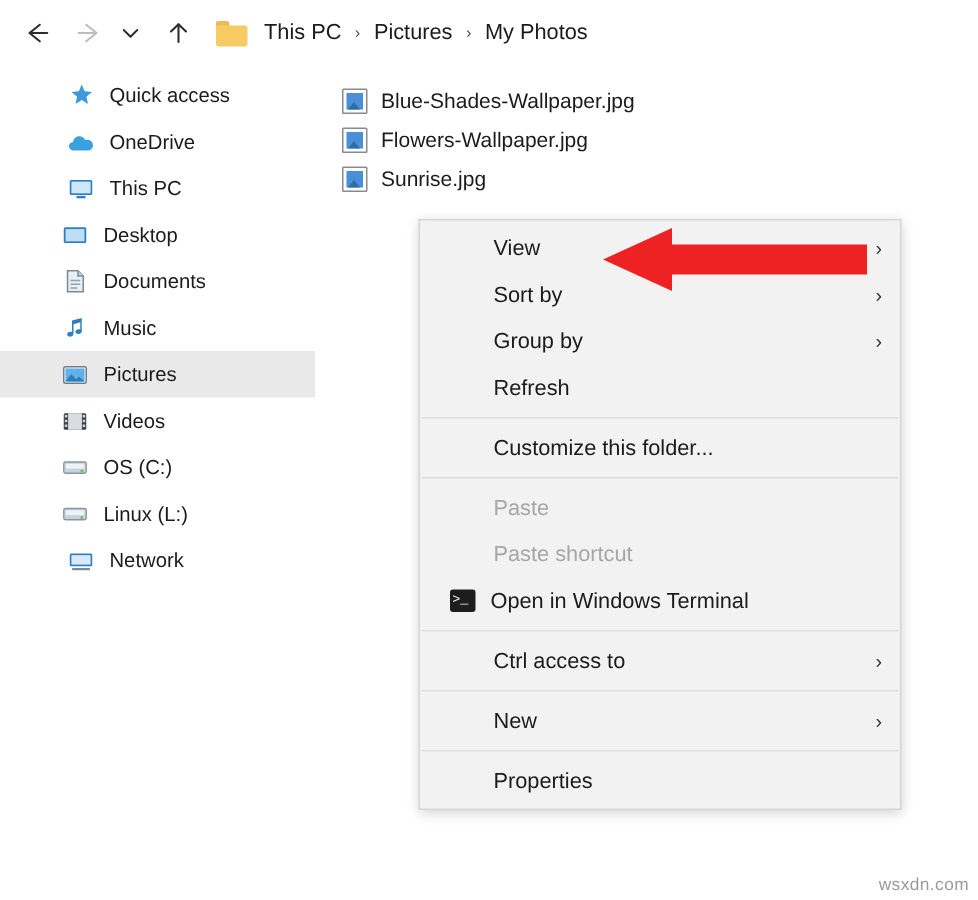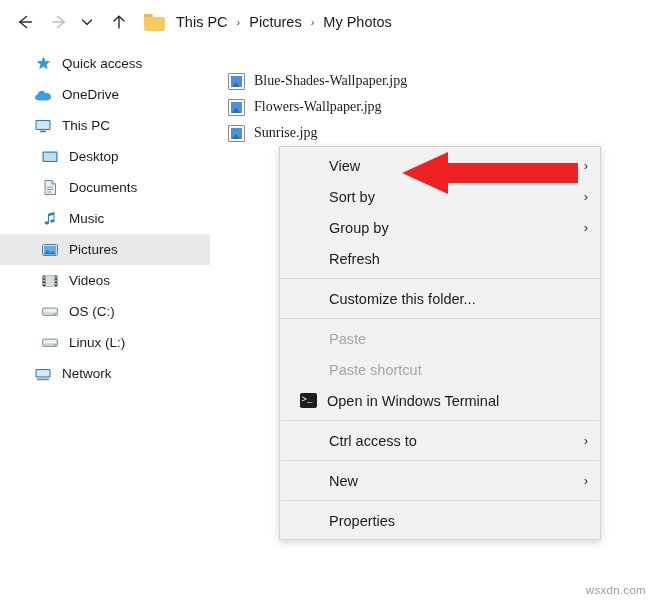--- a/index.html
+++ b/index.html
@@ -82,36 +82,36 @@
   .nav-item {
     height: 31px;
     display: flex;
     align-items: center;
     padding-left: 40px;
     font-size: 13.5px;
     color: #1b1b1b;
     white-space: nowrap;
   }
   .nav-item.indent1 { padding-left: 40px; }
-  .nav-item.root { padding-left: 33px; }
+  .nav-item.root { padding-left: 44px; }
   .nav-item.selected {
     background: #e9e9e9;
   }
   .nav-ico {
     width: 20px; height: 18px;
     margin-right: 9px;
     flex: 0 0 20px;
     display: flex; align-items: center; justify-content: center;
   }
   .nav-label { line-height: 1; }
 
   
   .filelist {
     position: absolute;
-    left: 228px; top: 68px; font-family: Liberation Serif, serif;
+    left: 228px; top: 54px;
   }
   .file-row {
     height: 26px;
     display: flex;
     align-items: center;
     font-size: 14px;
   }
   .file-ico {
     width: 17px; height: 17px;
     margin-right: 9px;

